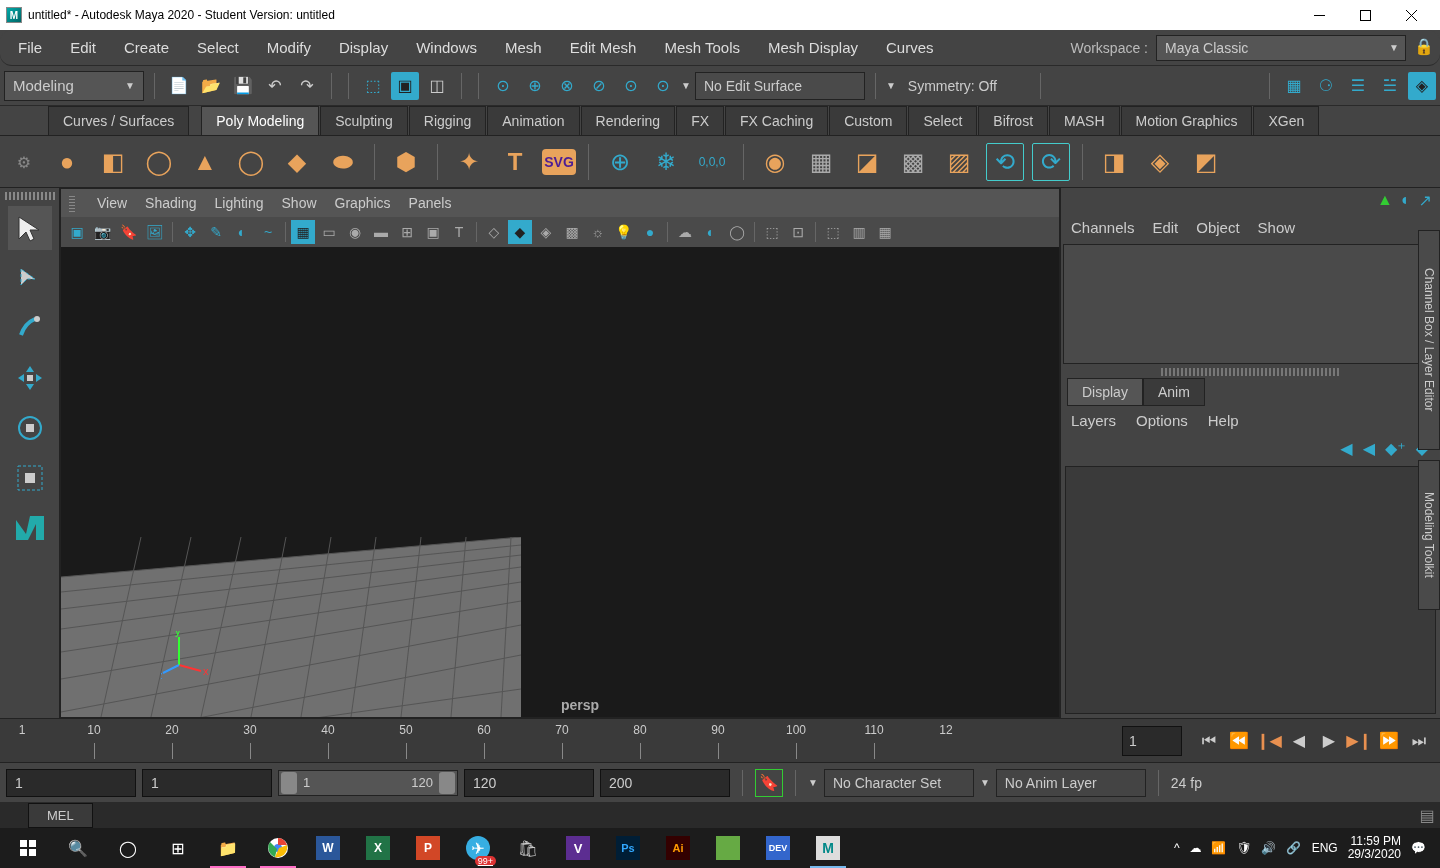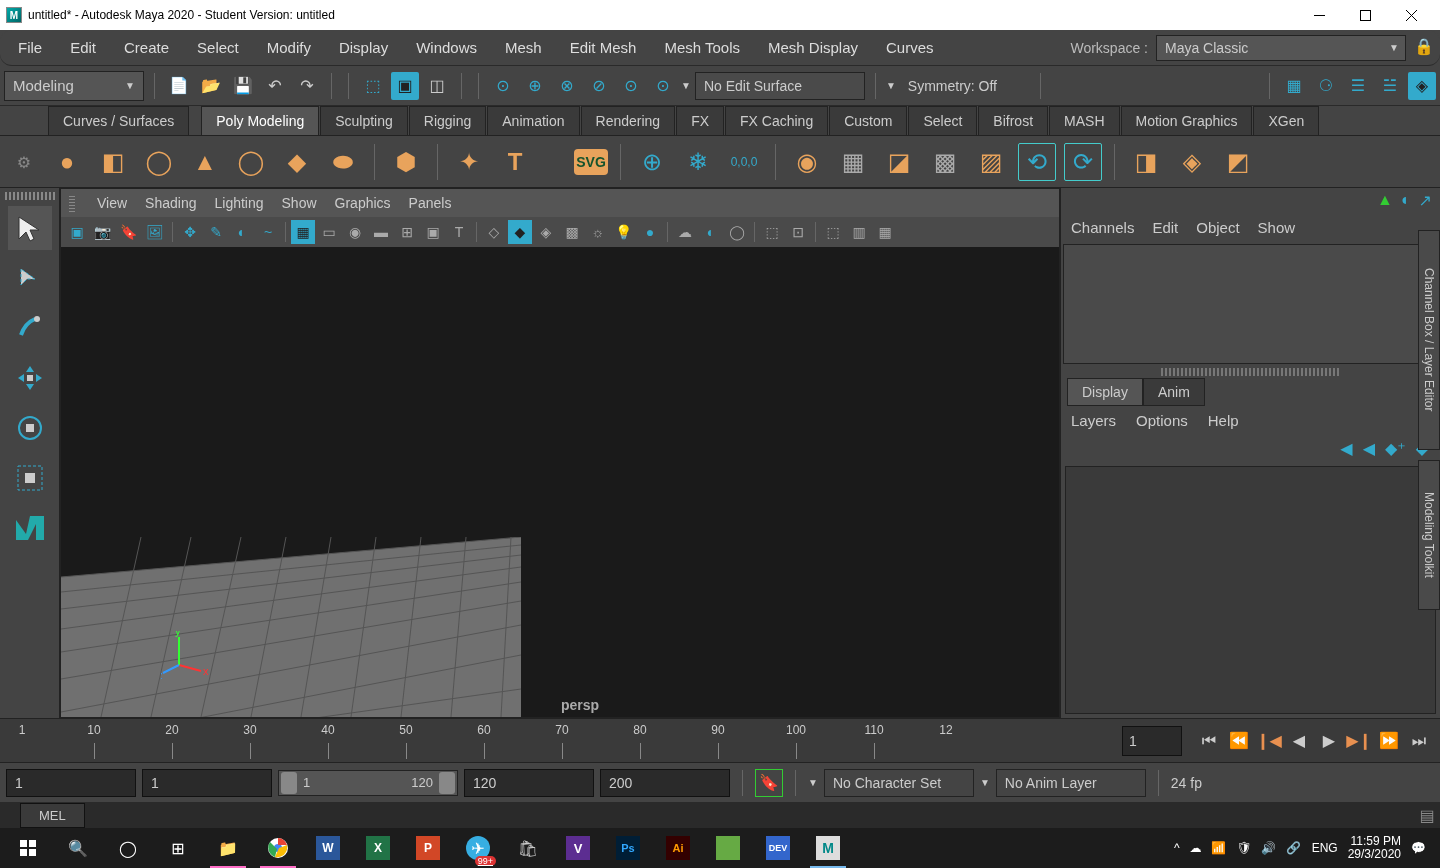--- a/index.html
+++ b/index.html
@@ -72,21 +72,21 @@
 .curframe{width:60px;height:30px;background:#2a2a2a;border:1px solid #111;margin:0 6px;display:flex;align-items:center;padding:0 6px;font-size:14px;}
 .playctrls{display:flex;gap:4px;padding:0 8px;}
 .pbtn{width:26px;height:26px;display:flex;align-items:center;justify-content:center;color:#ccc;}
 .pbtn.orange{color:#e89050;}
 .rangeslider{height:40px;background:#444;display:flex;align-items:center;gap:6px;padding:0 6px;border-top:1px solid #222;}
 .numfield{width:130px;height:28px;background:#2a2a2a;border:1px solid #111;display:flex;align-items:center;padding:0 8px;font-size:14px;}
 .rangebar{width:180px;height:26px;background:#555;border:1px solid #222;position:relative;display:flex;align-items:center;}
 .rangebar .handle{width:16px;height:22px;background:#888;border-radius:3px;position:absolute;}
 .charsel{width:150px;height:28px;border:1px solid #222;display:flex;align-items:center;padding:0 8px;font-size:14px;}
 .cmdline{height:26px;background:#2a2a2a;display:flex;align-items:center;}
-.meltab{padding:4px 18px;background:#3a3a3a;border:1px solid #111;font-size:13px;margin-left:20px;}
+.meltab{padding:4px 18px;background:#3a3a3a;border:1px solid #111;font-size:13px;margin-left:28px;}
 .taskbar{height:40px;background:#1c1c1c;display:flex;align-items:center;padding:0 4px;gap:2px;}
 .tbtn{width:48px;height:40px;display:flex;align-items:center;justify-content:center;color:#fff;}
 .tapp{width:48px;height:40px;display:flex;align-items:center;justify-content:center;position:relative;}
 .tapp.active::after{content:"";position:absolute;bottom:0;left:6px;right:6px;height:2px;background:#76b9ed;}
 .tapp.pink::after{background:#ff6ec7;}
 .tray{margin-left:auto;display:flex;align-items:center;gap:10px;color:#fff;font-size:12px;padding-right:10px;}
 .clock{text-align:right;line-height:1.1;}
 svg{display:block;}
 </style>
 </head>
@@ -199,21 +199,21 @@
   <div class="sicon">◯</div>
   <div class="sicon">▲</div>
   <div class="sicon">◯</div>
   <div class="sicon">◆</div>
   <div class="sicon">⬬</div>
   <div class="ssep"></div>
   <div class="sicon">⬢</div>
   <div class="ssep"></div>
   <div class="sicon">✦</div>
   <div class="sicon" style="font-weight:bold;">T</div>
-  <div class="sicon" style="font-size:14px;background:#e8a35c;color:#14532d;border-radius:4px;width:34px;height:26px;font-weight:bold;margin-left:32px;">SVG</div>
+  <div class="sicon" style="font-size:14px;background:#e8a35c;color:#4c1d95;border-radius:4px;width:34px;height:26px;font-weight:bold;">SVG</div>
   <div class="ssep"></div>
   <div class="sicon teal">⊕</div>
   <div class="sicon teal">❄</div>
   <div class="sicon teal" style="font-size:12px;line-height:1;">0,0,0</div>
   <div class="ssep"></div>
   <div class="sicon">◉</div>
   <div class="sicon gray">▦</div>
   <div class="sicon">◪</div>
   <div class="sicon gray">▩</div>
   <div class="sicon">▨</div>

